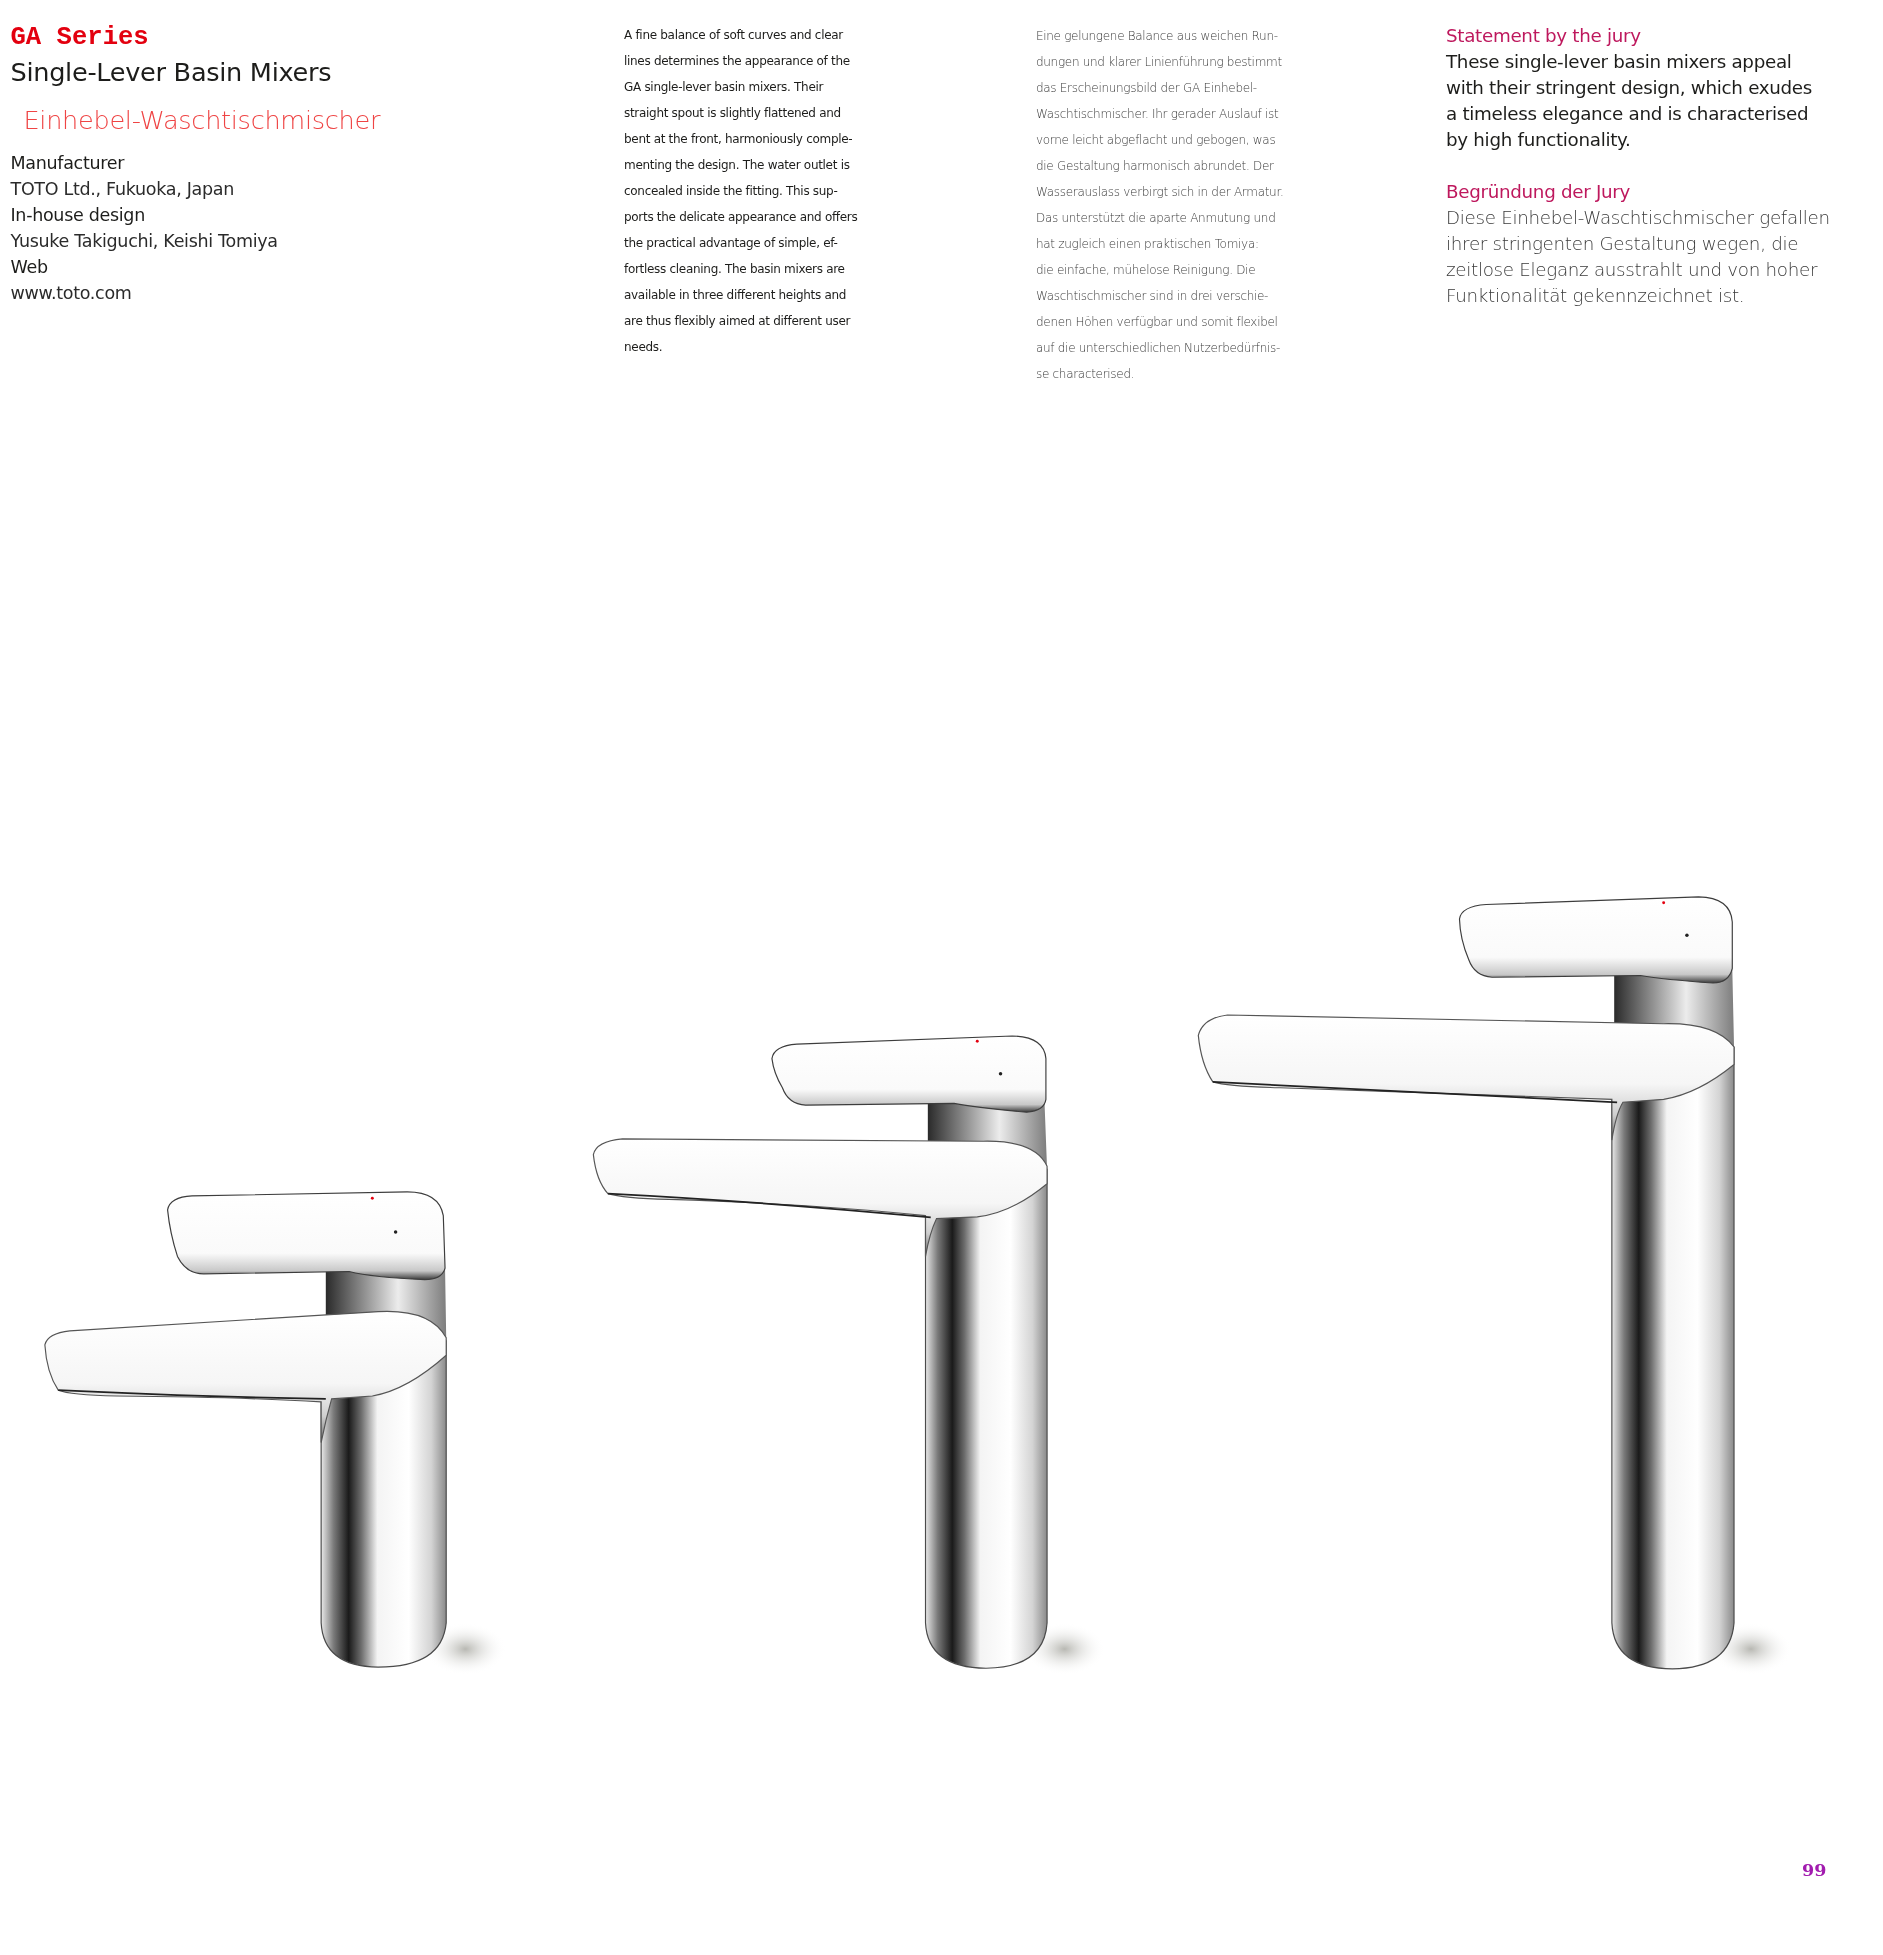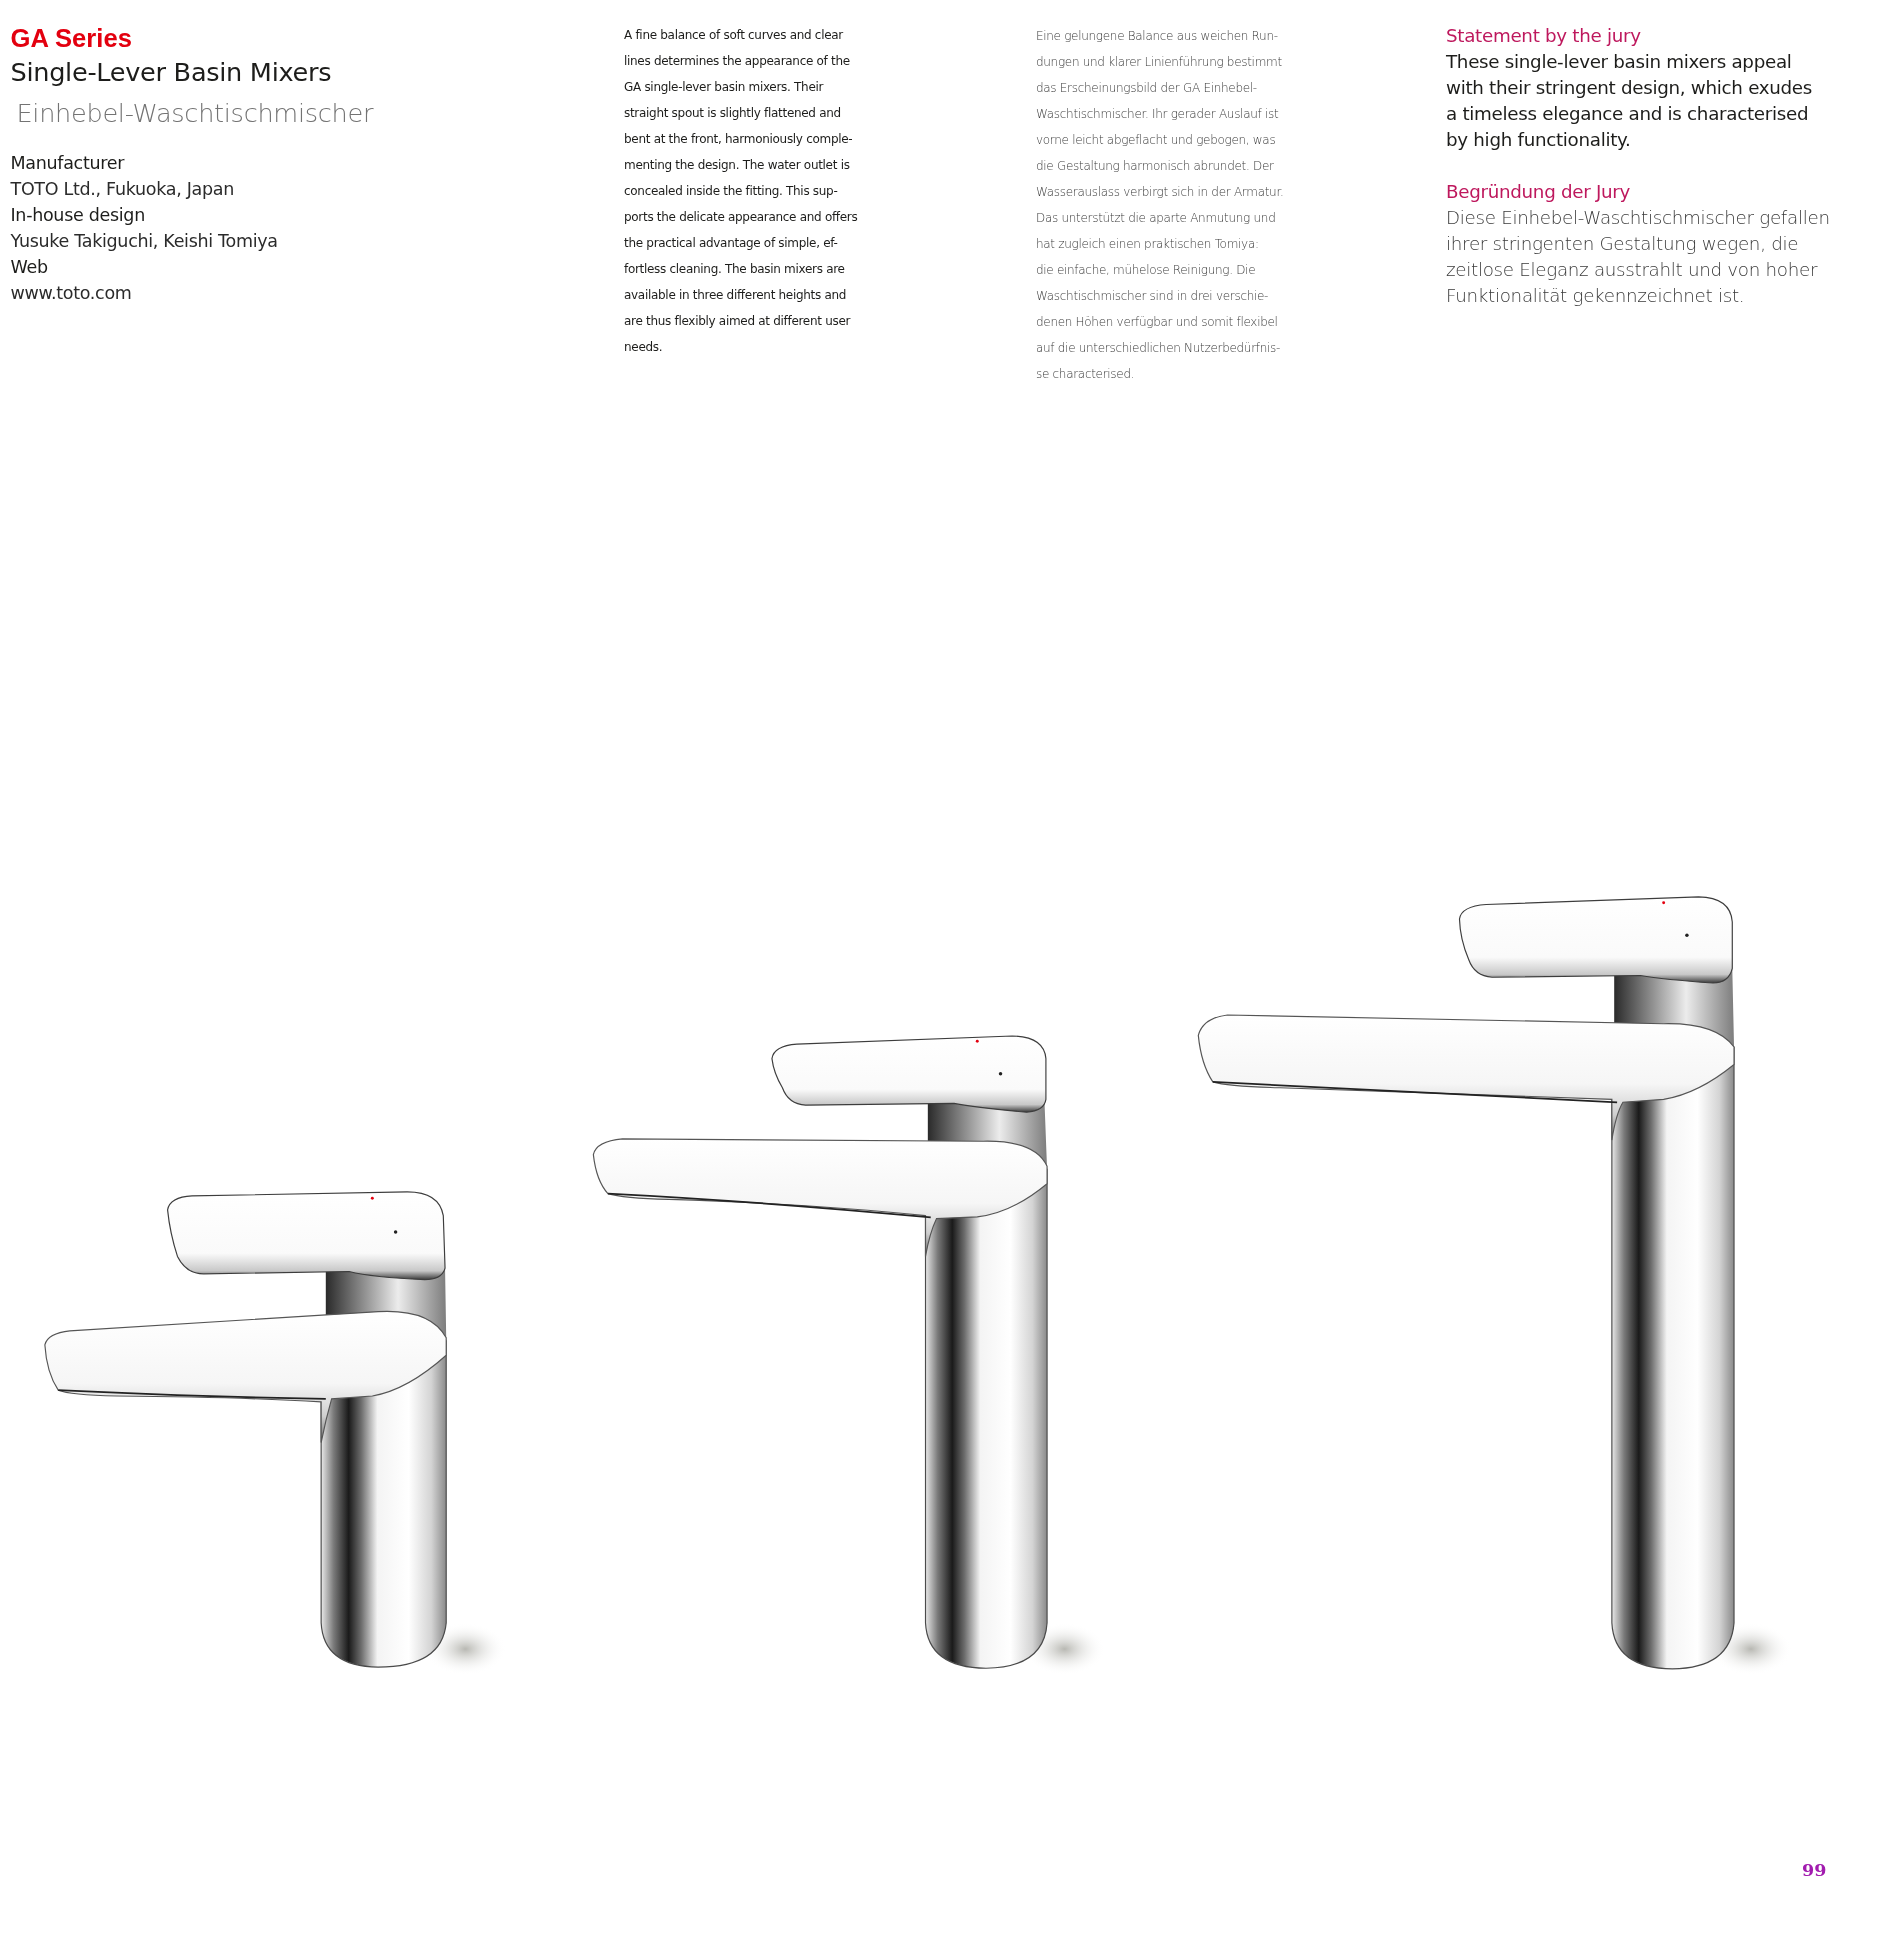--- a/index.html
+++ b/index.html
@@ -9,32 +9,32 @@
     font-family: "DejaVu Sans", "Liberation Sans", sans-serif;
   }
   .col { position: absolute; top: 0; }
   .meta-col { left: 10.5px; width: 524px; }
   .en-col { left: 624px; width: 390px; }
   .de-col { left: 1036px; width: 396px; }
   .jury-col { left: 1446px; width: 425px; }
 
   .series-title {
     position: absolute; left: 0; top: 23px; margin: 0;
-    font-family: Liberation Sans, sans-serif; font-weight: bold;
+    font-family: Liberation Mono, monospace; font-weight: bold;
     font-size: 25.6px; line-height: 30px; color: #e3000f; letter-spacing: 0px;
   }
   .product-title {
     position: absolute; left: 0; top: 56px; margin: 0;
     font-family: "DejaVu Sans", sans-serif; font-weight: normal;
     font-size: 25.6px; line-height: 33px; color: #1d1d1b; letter-spacing: -0.3px;
   }
   .product-title-de {
-    position: absolute; left: 0; top: 91px; margin: 6px;
+    position: absolute; left: 0; top: 91px; margin: 13px;
     font-family: "DejaVu Sans", sans-serif; font-weight: 200;
-    font-size: 25.6px; line-height: 33px; color: #737373; letter-spacing: -0.3px;
+    font-size: 25.6px; line-height: 33px; color: #ef4444; letter-spacing: -0.3px;
     -webkit-text-stroke: 0;
   }
   .meta-block { position: absolute; left: 0; top: 150px; }
   .meta-label, .meta-value {
     display: block; font-size: 17.5px; line-height: 26px; white-space: nowrap;
     font-family: "DejaVu Sans", sans-serif; letter-spacing: -0.3px;
   }
   .meta-label { font-weight: normal; color: #1d1d1b; }
   .meta-value { font-weight: normal; color: #2b2b2b; }
 

